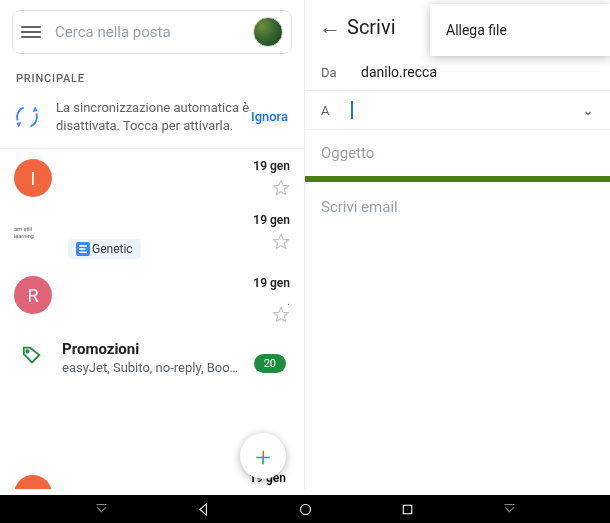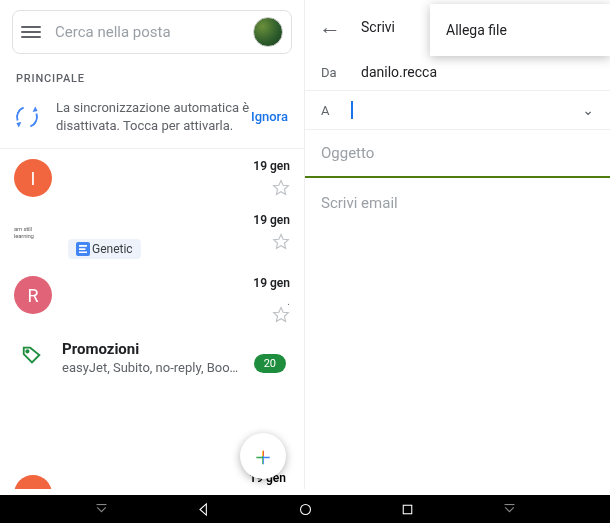--- a/index.html
+++ b/index.html
@@ -51,31 +51,31 @@
   
   .fab { position:absolute; left:240px; bottom:10px; width:46px; height:46px; border-radius:50%; background:#fff; box-shadow:0 2px 8px rgba(0,0,0,.3); display:flex; align-items:center; justify-content:center; z-index:5; }
   .fab-plus { font-size:26px; font-weight:400; background: conic-gradient(#ea4335 0 25%, #4285f4 0 50%, #34a853 0 75%, #fbbc04 0); -webkit-background-clip:text; color:transparent; line-height:1; }
   
   .partial-av { position:absolute; left:14px; bottom:-24px; width:38px; height:38px; border-radius:50%; background:#f2663f; }
   .partial-date { position:absolute; right:18px; bottom:4px; font-size:12px; font-weight:600; }
   
   
   .compose-top { display:flex; align-items:center; height:54px; padding:0 14px; }
   .back-arrow { font-size:22px; color:#5f6368; }
-  .compose-title { font-size:14px; color:#202124; margin-left:20px; }
+  .compose-title { font-size:20px; color:#202124; margin-left:6px; }
   .attach-menu { position:absolute; top:4px; right:0; width:180px; background:#fff; box-shadow:0 2px 10px rgba(0,0,0,.25); padding:6px 0; z-index:10; }
   .menu-item { padding:12px 16px; font-size:14px; color:#202124; }
   
   .field-row { display:flex; align-items:center; padding: 10px 16px; border-bottom:1px solid #efefef; font-size:14px; }
   .field-label { width:40px; color:#5f6368; font-size:13px; }
   .field-val { flex:1; color:#202124; }
   .to-row .field-label { width:30px; }
   .caret { color:#5f6368; font-size:14px; }
   .cursor { display:inline-block; width:1.5px; height:18px; background:#1a73e8; vertical-align:middle; }
-  .subject-row { padding:14px 16px; border-bottom:2px solid #4d7c0f; color:#9aa0a6; font-size:15px; }
+  .subject-row { padding:14px 16px; border-bottom:6px solid #4d7c0f; color:#9aa0a6; font-size:15px; }
   .body-row { padding:16px; color:#9aa0a6; font-size:15px; }
   
   
   .navbar { position:absolute; bottom:0; left:0; width:100%; height:28px; background:#000; display:flex; align-items:center; justify-content:space-around; padding:0 50px; }
   .navbar .nb { color:#fff; display:flex; align-items:center; }
   .nb svg { width:17px; height:17px; }
 </style>
 </head>
 <body>
 

